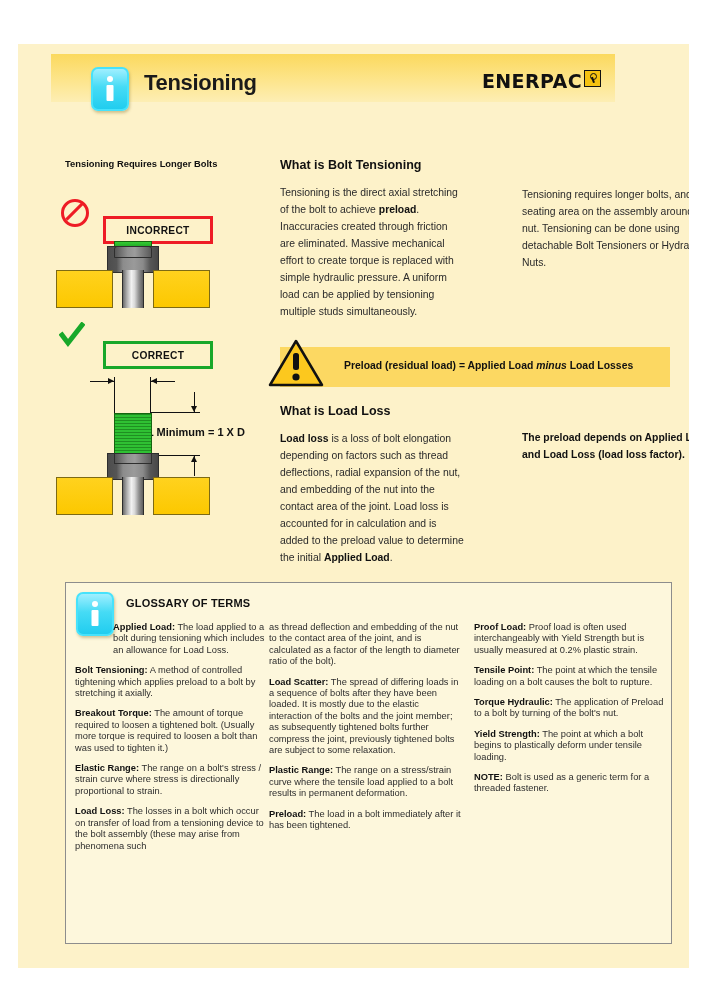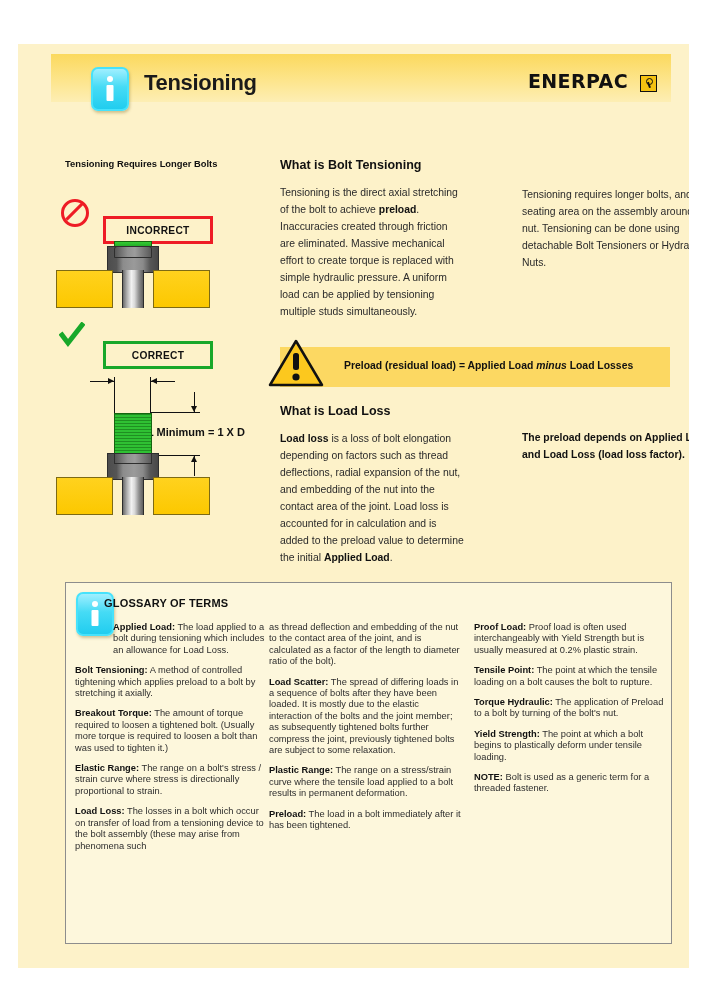--- a/index.html
+++ b/index.html
@@ -2,33 +2,33 @@
 <html><head>
 <meta charset="utf-8">
 <style>
   html,body{margin:0;padding:0;background:#ffffff;}
   body{width:707px;height:1000px;font-family:"Liberation Sans",sans-serif;
        -webkit-font-smoothing:antialiased;}
   .page{position:absolute;left:18px;top:44px;width:671px;height:924px;
         background:#fdf2c9;overflow:hidden;}
 
   
-  .header{position:absolute;left:33px;top:10px;width:620px;height:48px;
+  .header{position:absolute;left:33px;top:10px;width:564px;height:48px;
           background:linear-gradient(180deg,#fbd95e 0%,#fde58c 55%,#fdeeb4 100%);}
   .hdr-title{position:absolute;left:93px;top:16px;font-size:22px;font-weight:bold;
              color:#1a1a1a;letter-spacing:-.3px;}
   .info-icon{position:absolute;width:34px;height:40px;border-radius:7px;
              background:linear-gradient(180deg,#9fefff 0%,#46dbf5 45%,#21cdef 100%);
              border:2px solid #47e2fb;box-shadow:1px 2px 3px rgba(120,100,30,.35);}
   .info-icon .ii-dot{position:absolute;left:50%;top:7px;transform:translateX(-50%);
              width:6px;height:6px;border-radius:50%;background:#fff;}
   .info-icon .ii-stem{position:absolute;left:50%;top:16px;transform:translateX(-50%);
              width:7px;height:16px;background:#fff;border-radius:1px;}
   .hdr-info{left:40px;top:13px;}
-  .logo{position:absolute;right:14px;top:16px;display:flex;align-items:flex-end;gap:12px;}
+  .logo{position:absolute;right:14px;top:16px;display:flex;align-items:flex-start;gap:2px;}
   .logo-word{font-size:19px;font-weight:bold;letter-spacing:.4px;color:#111;
              font-family:"DejaVu Sans",sans-serif;}
   .logo-badge{width:15px;height:15px;background:#f5c211;border:1px solid #111;
               position:relative;}
   .logo-badge::before{content:"";position:absolute;left:5px;top:2px;width:5px;height:5px;
               border:1.5px solid #111;border-radius:50%;}
   .logo-badge::after{content:"";position:absolute;left:7px;top:6px;width:1.6px;height:6px;
               background:#111;transform:rotate(-20deg);}
 
   
@@ -87,21 +87,21 @@
   
   .banner{position:absolute;left:262px;top:303px;width:390px;height:40px;background:#fcd862;}
   .warn-wrap{position:absolute;left:250px;top:295px;width:56px;height:48px;}
   .banner-txt{position:absolute;left:326px;top:316px;font-size:10.4px;font-weight:bold;color:#111;}
   .banner-txt i{font-style:italic;}
 
   
   .glossary{position:absolute;left:47px;top:538px;width:605px;height:360px;
             background:#fdf7dc;border:1px solid #8d8d8d;}
   .gl-info{left:58px;top:548px;}
-  .gl-title{position:absolute;left:86px;top:553px;font-size:11px;font-weight:bold;
+  .gl-title{position:absolute;left:108px;top:553px;font-size:11px;font-weight:bold;
             color:#111;letter-spacing:.2px;}
   .gl-col{position:absolute;font-size:9.3px;line-height:11.4px;color:#2d2d2d;}
   .gl-col p{margin:0 0 9px 0;}
   .gl-col b{color:#111;}
   .gl-c1{left:57px;top:578px;width:190px;}
   .gl-c1-indent{padding-left:38px;}
   .gl-c2{left:251px;top:578px;width:195px;}
   .gl-c3{left:456px;top:578px;width:190px;}
 </style>
 </head>

